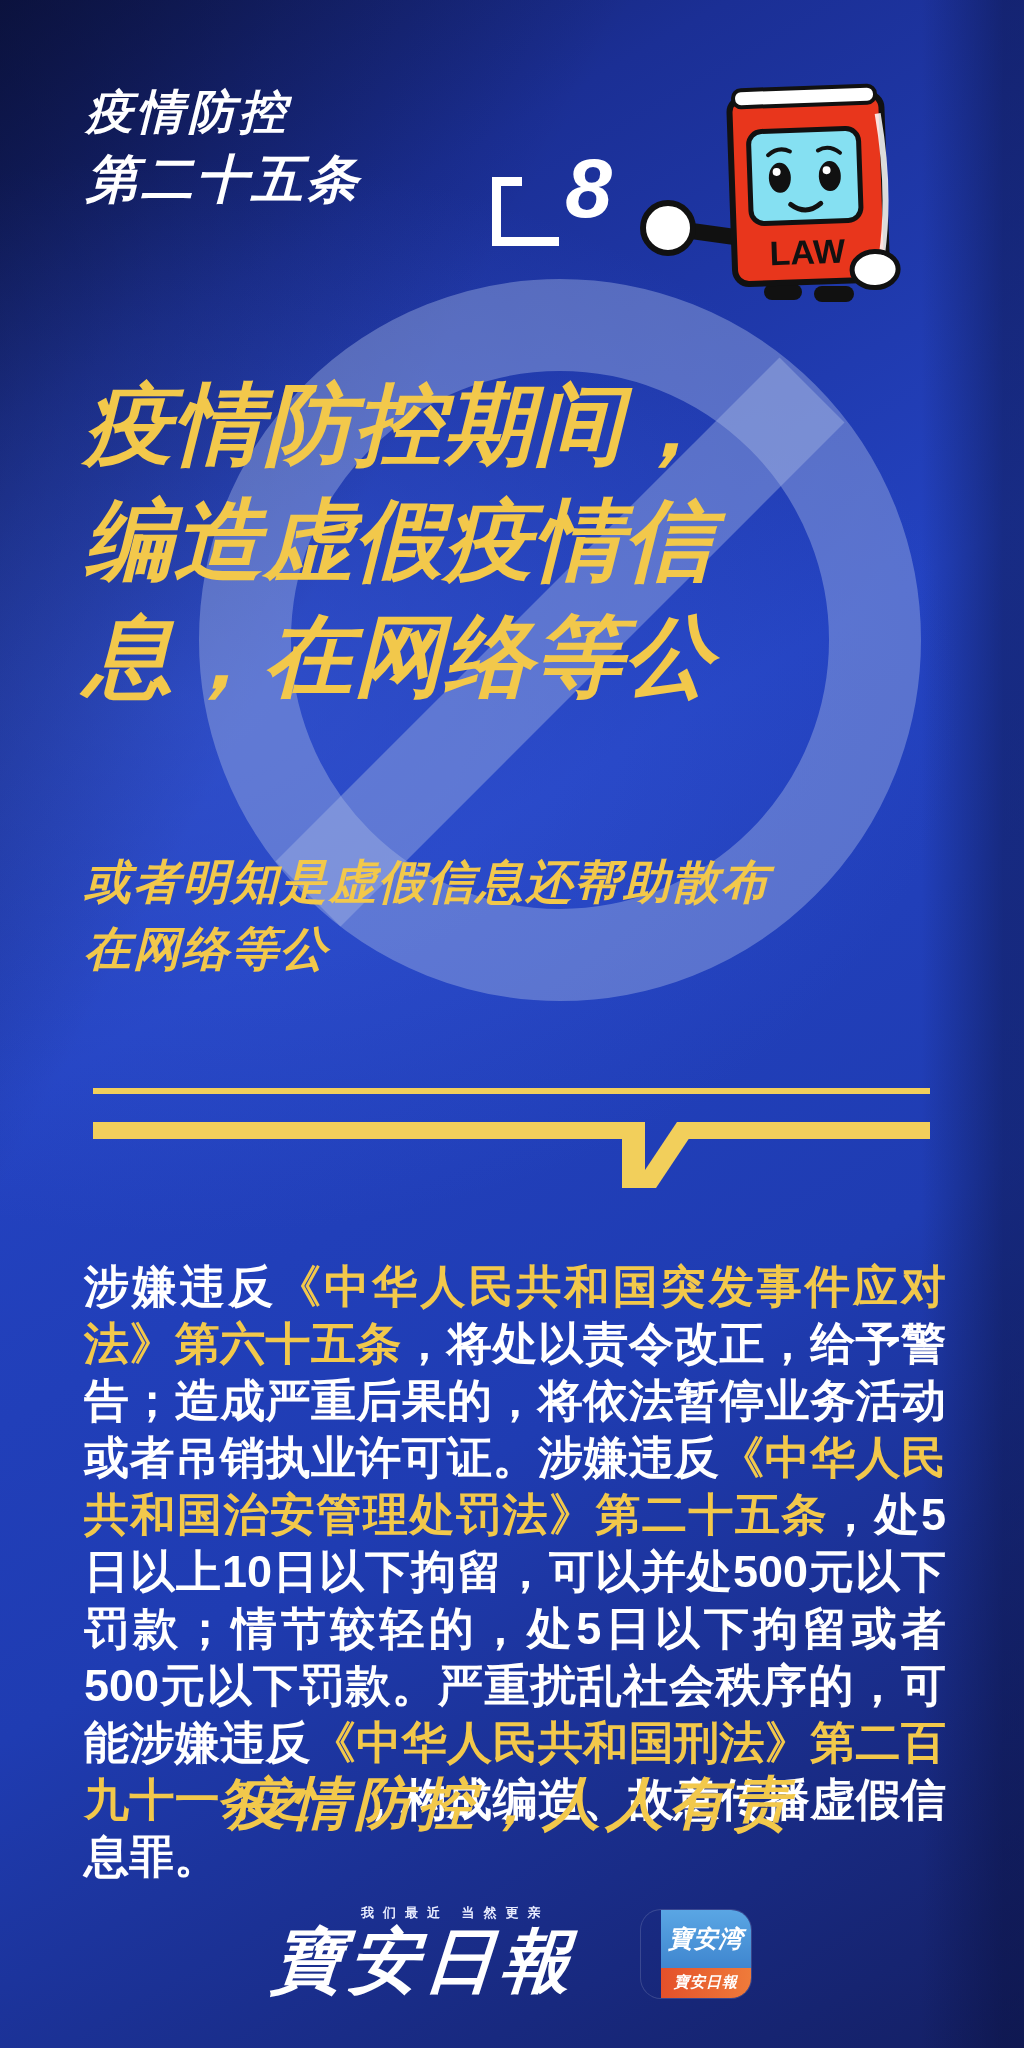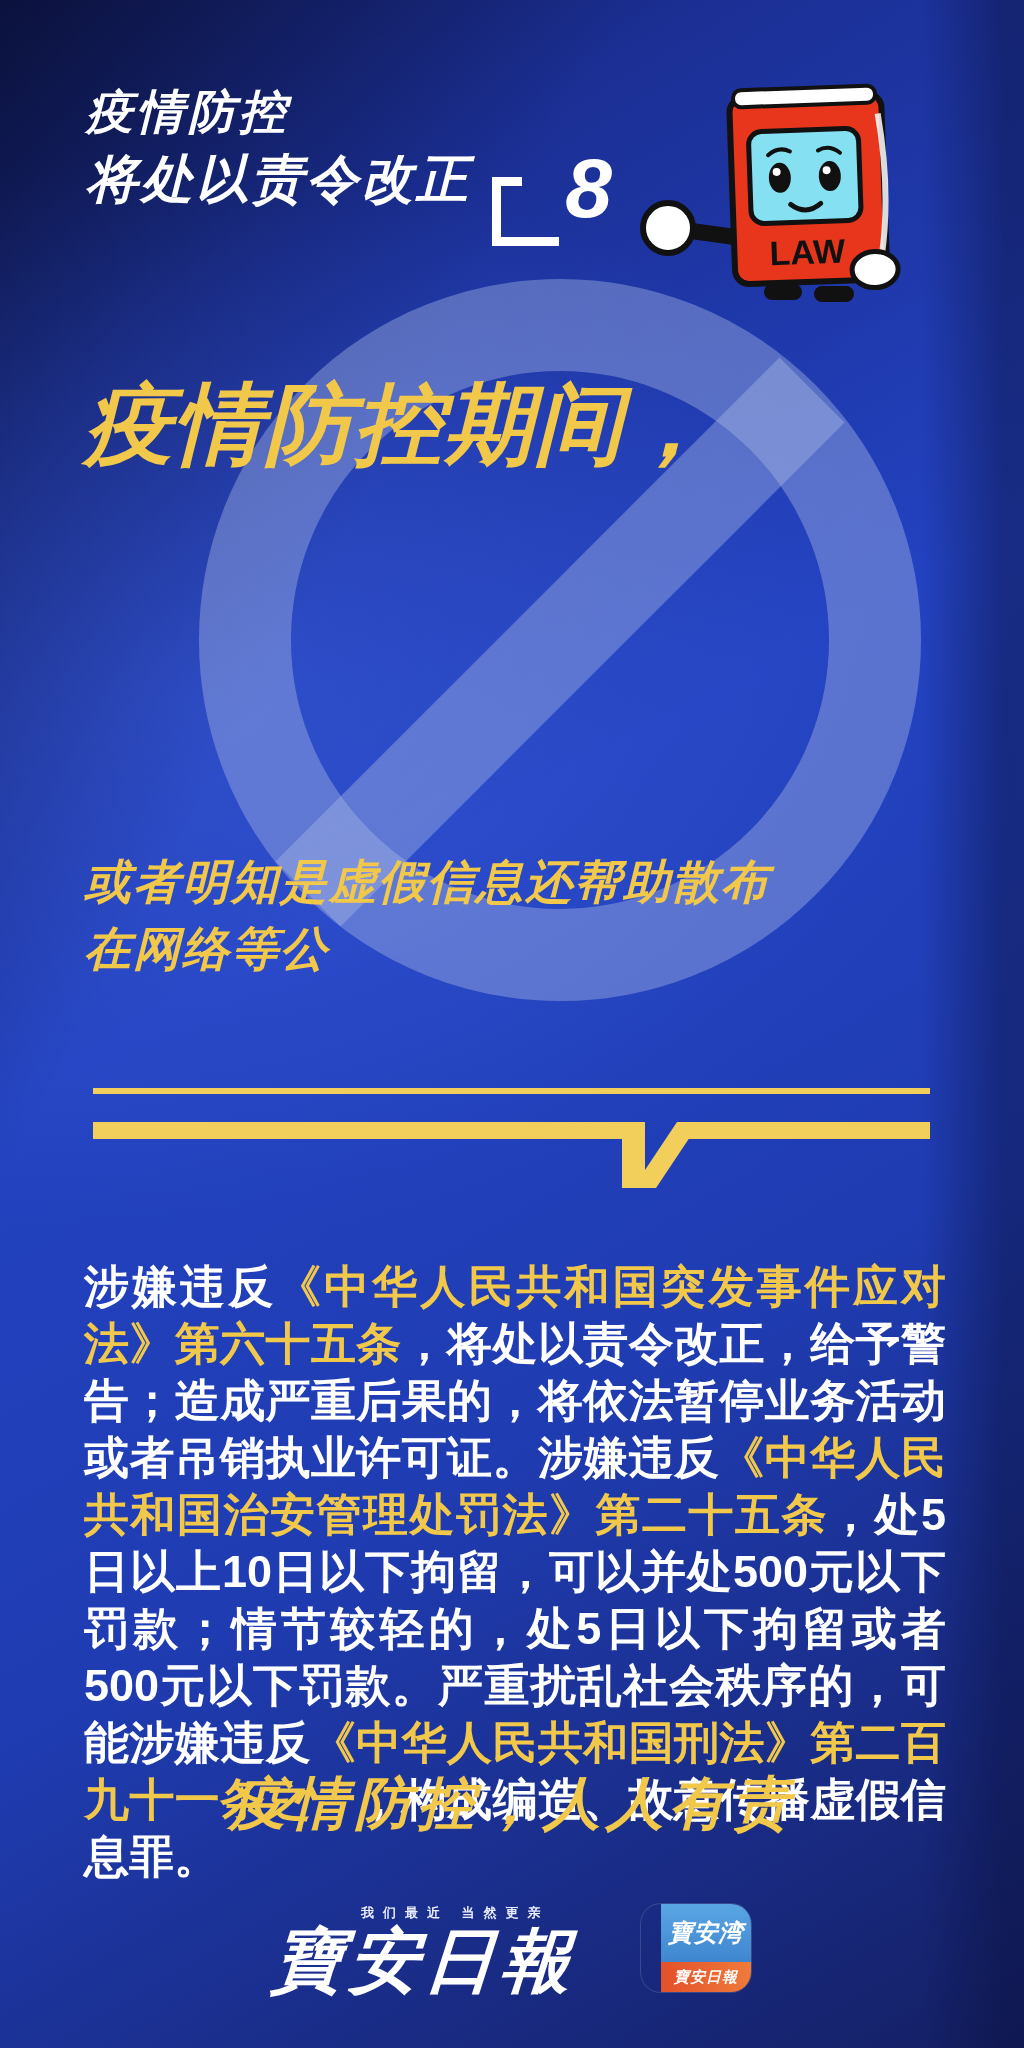--- a/index.html
+++ b/index.html
@@ -41,21 +41,21 @@
   
   #legal-body{left:84px;top:1258px;width:862px;color:#ffffff;
     font-size:45px;line-height:57px;text-align:justify;font-weight:700;}
   #legal-body .seg-highlight{color:#f2c84b;font-weight:900;}
 
   
   #slogan{left:0;top:1766px;width:1024px;text-align:center;color:#f2c84b;
     font-size:57px;font-weight:900;font-style:italic;letter-spacing:6px;}
 
   
-  #footer{left:0;top:1898px;width:1024px;display:flex;justify-content:center;align-items:flex-start;gap:64px;}
+  #footer{left:0;top:1898px;width:1024px;display:flex;justify-content:center;align-items:flex-end;gap:64px;}
   #newspaper-logo{color:#fff;}
   #newspaper-tagline{font-size:13px;letter-spacing:9px;color:#e9edff;margin:6px 0 2px 88px;font-weight:700;}
   #newspaper-name{font-family:"DejaVu Serif","Liberation Serif",serif;font-style:italic;
     font-weight:bold;font-size:70px;letter-spacing:6px;line-height:1.05;transform:skewX(-4deg);}
   #app-icon{width:90px;height:88px;border-radius:20px;overflow:hidden;margin-top:6px;
     box-shadow:0 0 0 1px rgba(255,255,255,0.15);display:flex;flex-direction:column;padding-left:20px;}
   #app-icon .app-top{flex:1;background:linear-gradient(180deg,#5aa6e4,#3f86cf);color:#fff;
     font-family:"DejaVu Serif","Liberation Serif",serif;font-style:italic;font-weight:bold;
     font-size:24px;display:flex;align-items:center;justify-content:center;letter-spacing:1px;}
   #app-icon .app-bottom{height:30px;background:linear-gradient(90deg,#e4502a,#ef7b3a);color:#fff;
@@ -69,21 +69,21 @@
 
   <svg id="watermark" class="abs" width="1024" height="2048" viewBox="0 0 1024 2048">
     <g fill="none" stroke="rgba(168,183,228,0.42)">
       <circle cx="560" cy="640" r="315" stroke-width="92"></circle>
       <line x1="812" y1="390" x2="308" y2="894" stroke-width="92"></line>
     </g>
   </svg>
 
   <div id="header" class="abs">
     <div class="h-line1">疫情防控</div>
-    <div class="h-line2">将处以责令改正</div>
+    <div class="h-line2">第二十五条</div>
   </div>
   <div id="issue-badge" class="abs">
     <span class="bracket"></span>
     <span class="eight">8</span>
   </div>
 
   <svg class="abs" style="left:614px;top:72px;" width="300" height="250" viewBox="0 0 300 250">
 
     <line x1="56" y1="156" x2="128" y2="166" stroke="#111" stroke-width="16" stroke-linecap="round"></line>
     <circle cx="54" cy="156" r="25" fill="#fff" stroke="#111" stroke-width="6"></circle>
@@ -106,20 +106,22 @@
       <path d="M176,132 Q191,144 206,132" stroke="#111" stroke-width="5" fill="none" stroke-linecap="round"></path>
 
       <text x="191" y="192" text-anchor="middle" font-size="34" font-weight="bold" fill="#111">LAW</text>
 
       <ellipse cx="258" cy="200" rx="23" ry="18" fill="#fff" stroke="#111" stroke-width="5"></ellipse>
     </g>
   </svg>
 
   <div id="headline" class="abs">
     <div>疫情防控期间，</div>
+    <div>编造虚假疫情信</div>
+    <div>息，在网络等公</div>
   </div>
   <div id="subheadline" class="abs">
     <div>或者明知是虚假信息还帮助散布</div>
     <div>在网络等公</div>
   </div>
 
   <svg class="abs" style="left:93px;top:1085px;" width="840" height="112" viewBox="0 0 840 112">
     <g fill="#f2cf5b">
       <rect x="0" y="3" width="837" height="6"></rect>
       <rect x="0" y="37" width="531" height="17"></rect>

